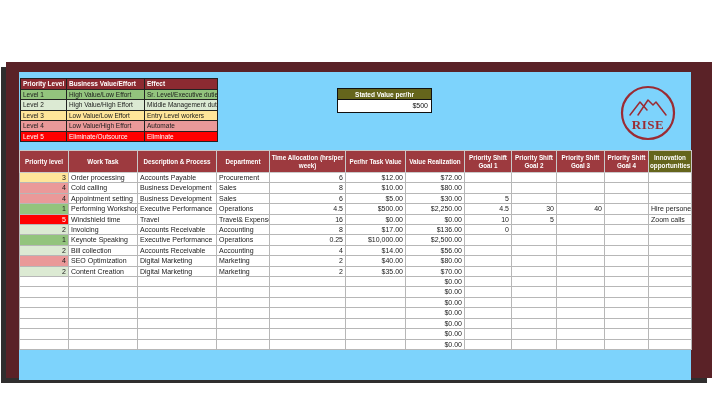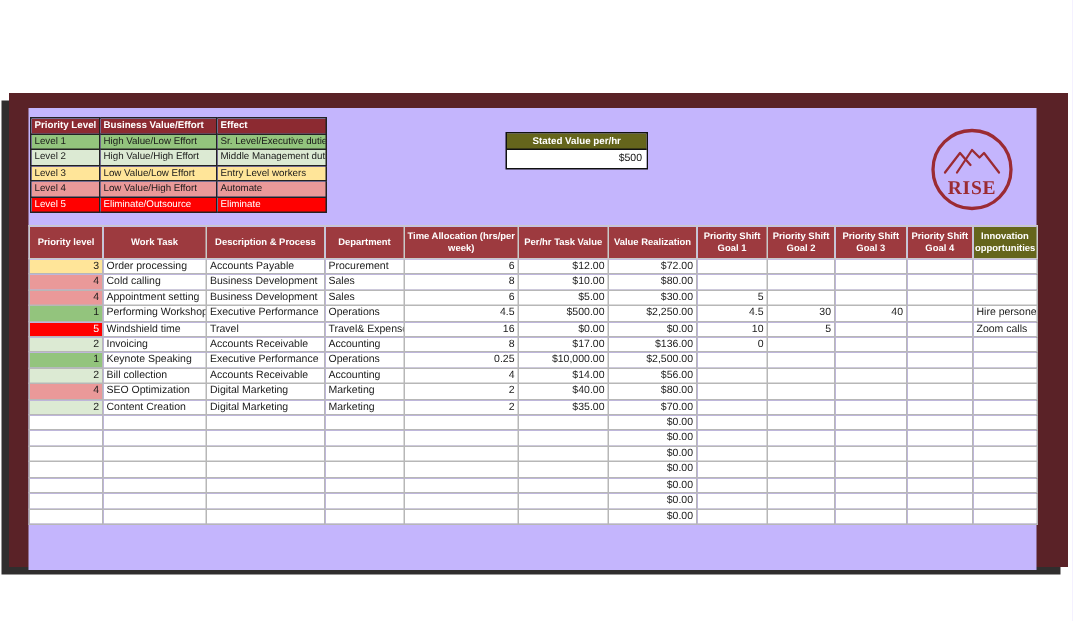--- a/index.html
+++ b/index.html
@@ -1,21 +1,21 @@
 <!DOCTYPE html>
 <html style="--frame: #5a2227; --shadow: #302e2e; --legend-header-red: #8c2a31; --header-red: #9d3a3f; --olive: #65651c; --grid-line: #b7b7b7; --logo-red: #9b2b33; --green: #93c47d; --light-green: #dcead3; --yellow: #ffe599; --pink: #ea9999; --red: #ff0000;"><head>
 <meta charset="utf-8">
 <style>
   * { margin:0; padding:0; box-sizing:border-box; }
   html, body { background:#ffffff; font-family:"Liberation Sans", sans-serif; }
   #screen { position:relative; width:715px; height:414px; background:#ffffff; overflow:hidden; }
 
   .frame { position:absolute; left:6px; top:62px; width:706px; height:316px;
            background:var(--frame,#5a2227); box-shadow:-5px 5px 0 var(--shadow,#302e2e); }
-  .sheet { position:absolute; left:13px; top:10px; width:672px; height:308px; background:#c4b5fd; }
+  .sheet { position:absolute; left:13px; top:10px; width:672px; height:308px; background:#7dd3fc; }
 
   
   #legend { position:absolute; left:1px; top:6px; width:197px; border-collapse:collapse;
             table-layout:fixed; font-size:6.5px; color:#1a1a1a; }
   #legend th { background:var(--legend-header-red,#8c2a31); color:#fff; font-weight:bold;
                height:10.5px; border:1px solid #222; text-align:left; padding:0 2px;
                white-space:nowrap; overflow:hidden; }
   #legend td { height:10.5px; border:1px solid #222; padding:0 2px;
                white-space:nowrap; overflow:hidden; }
 

